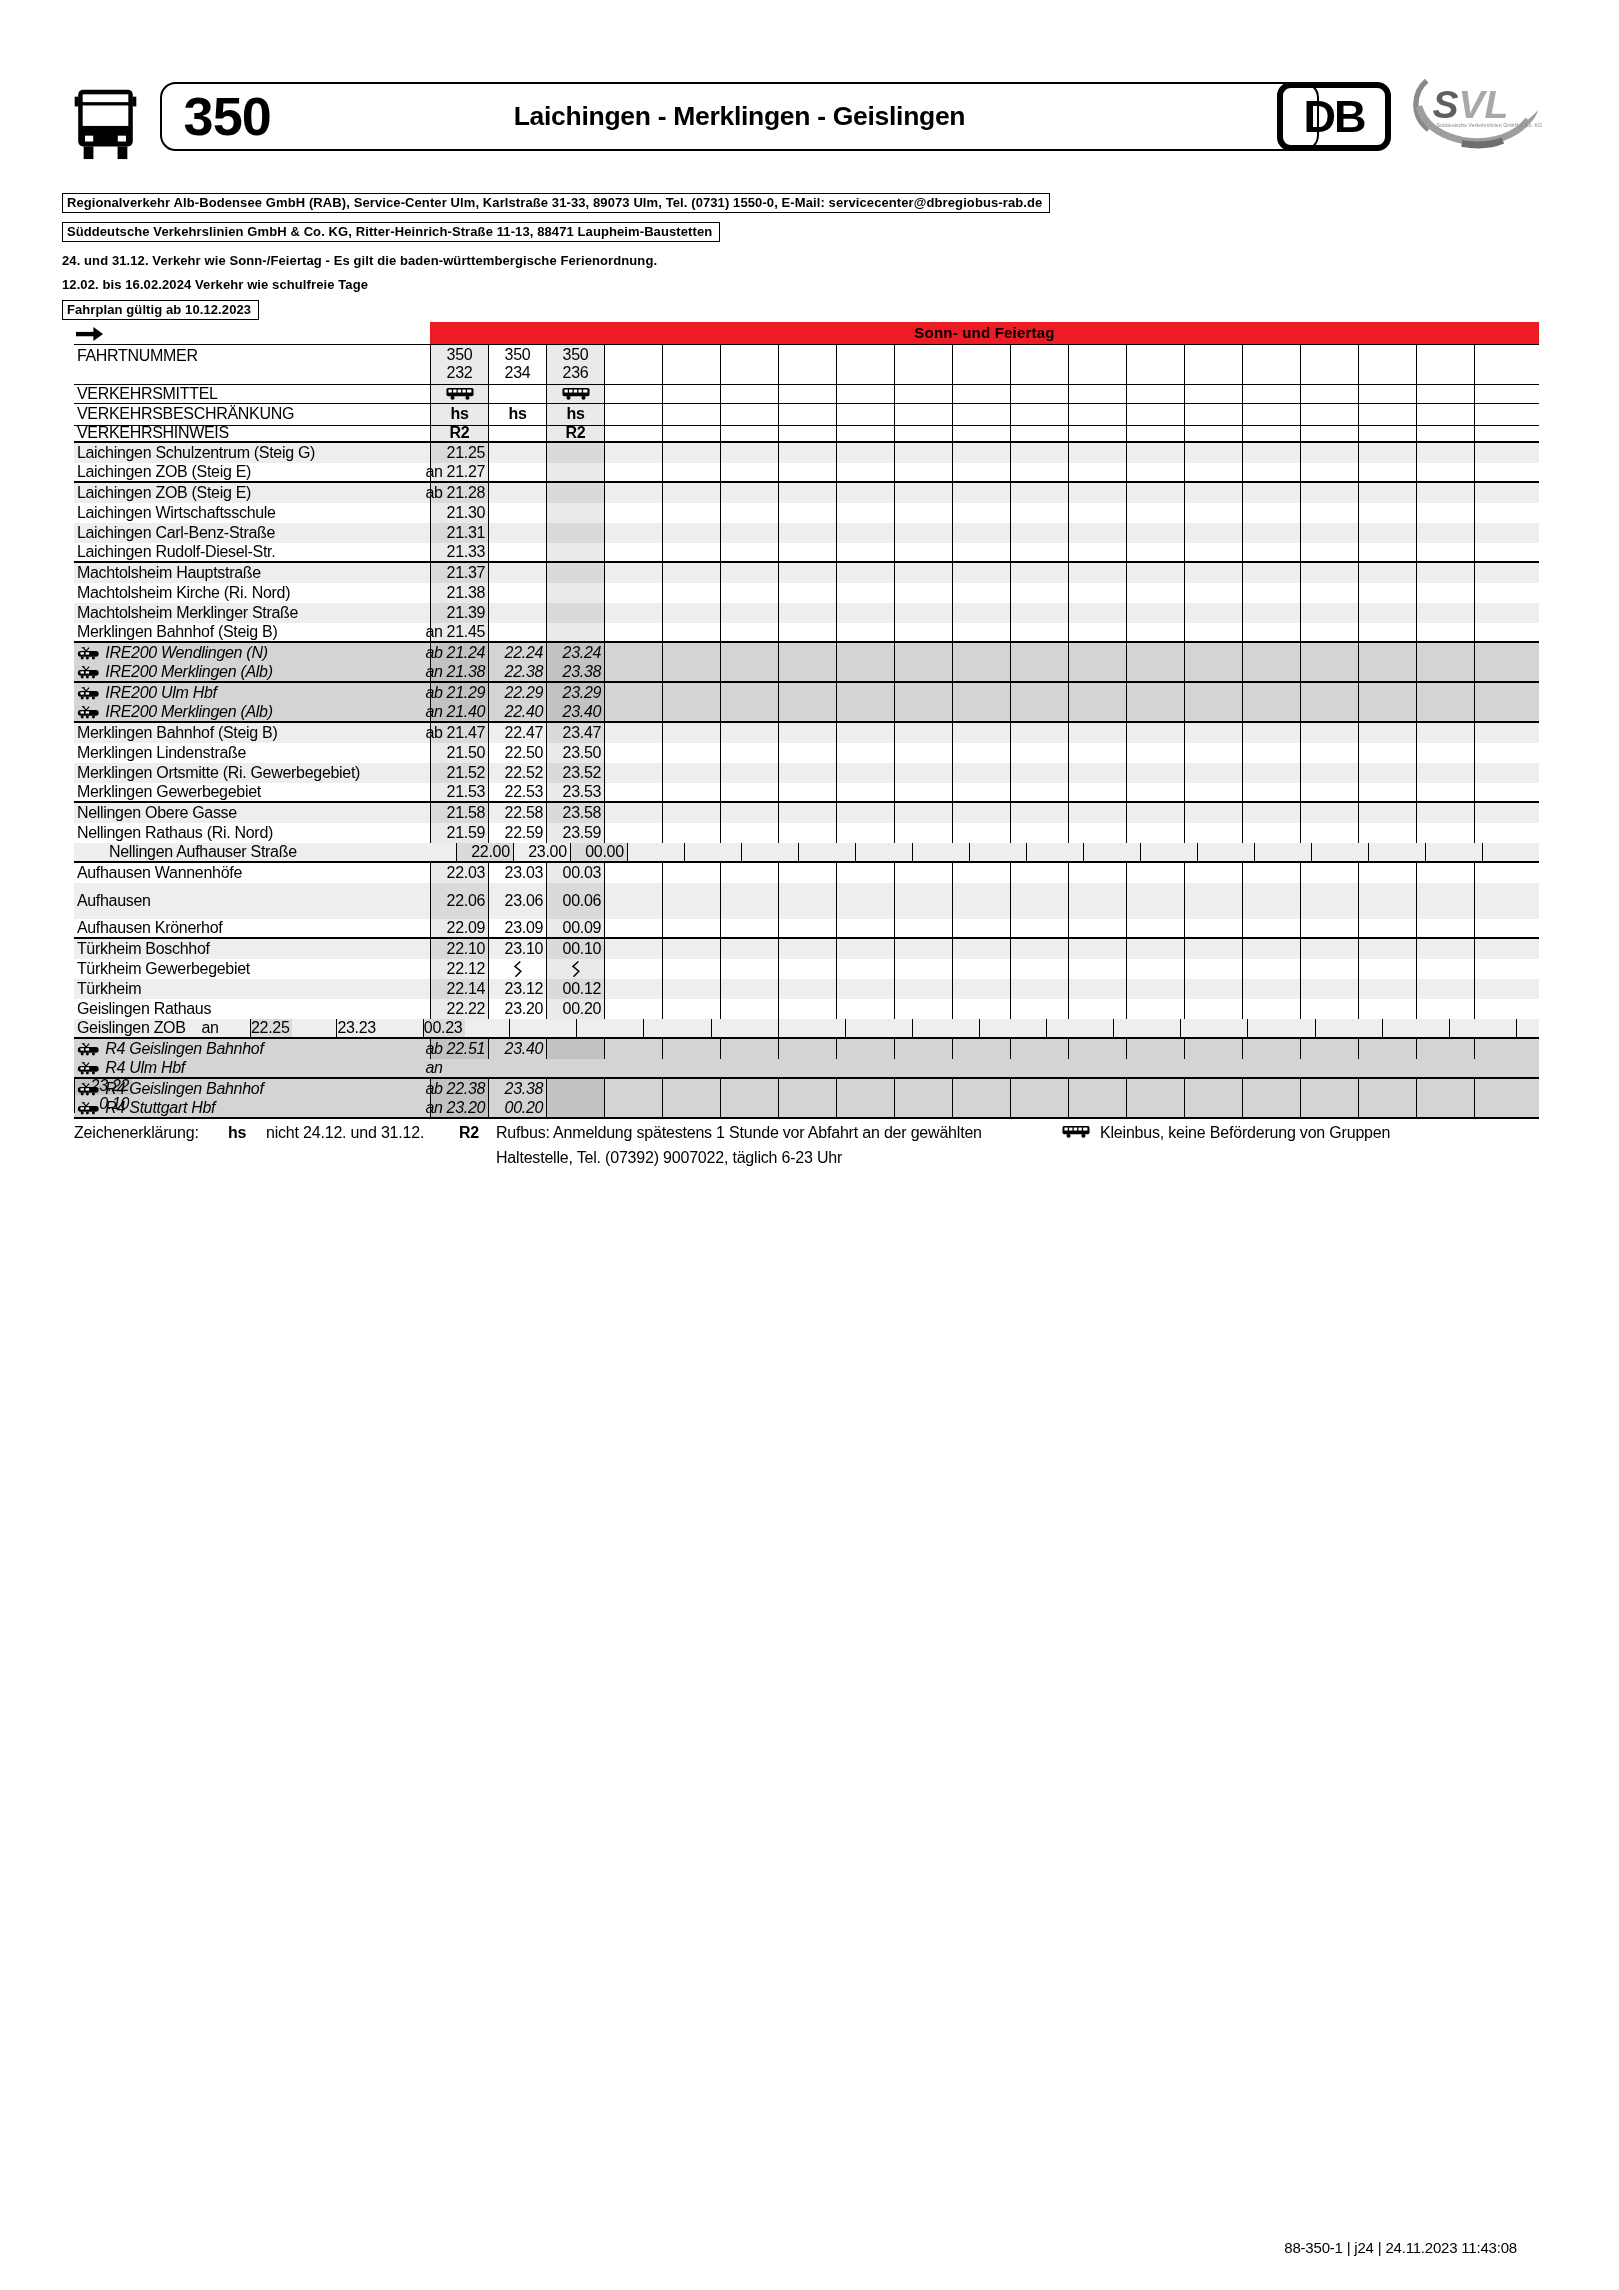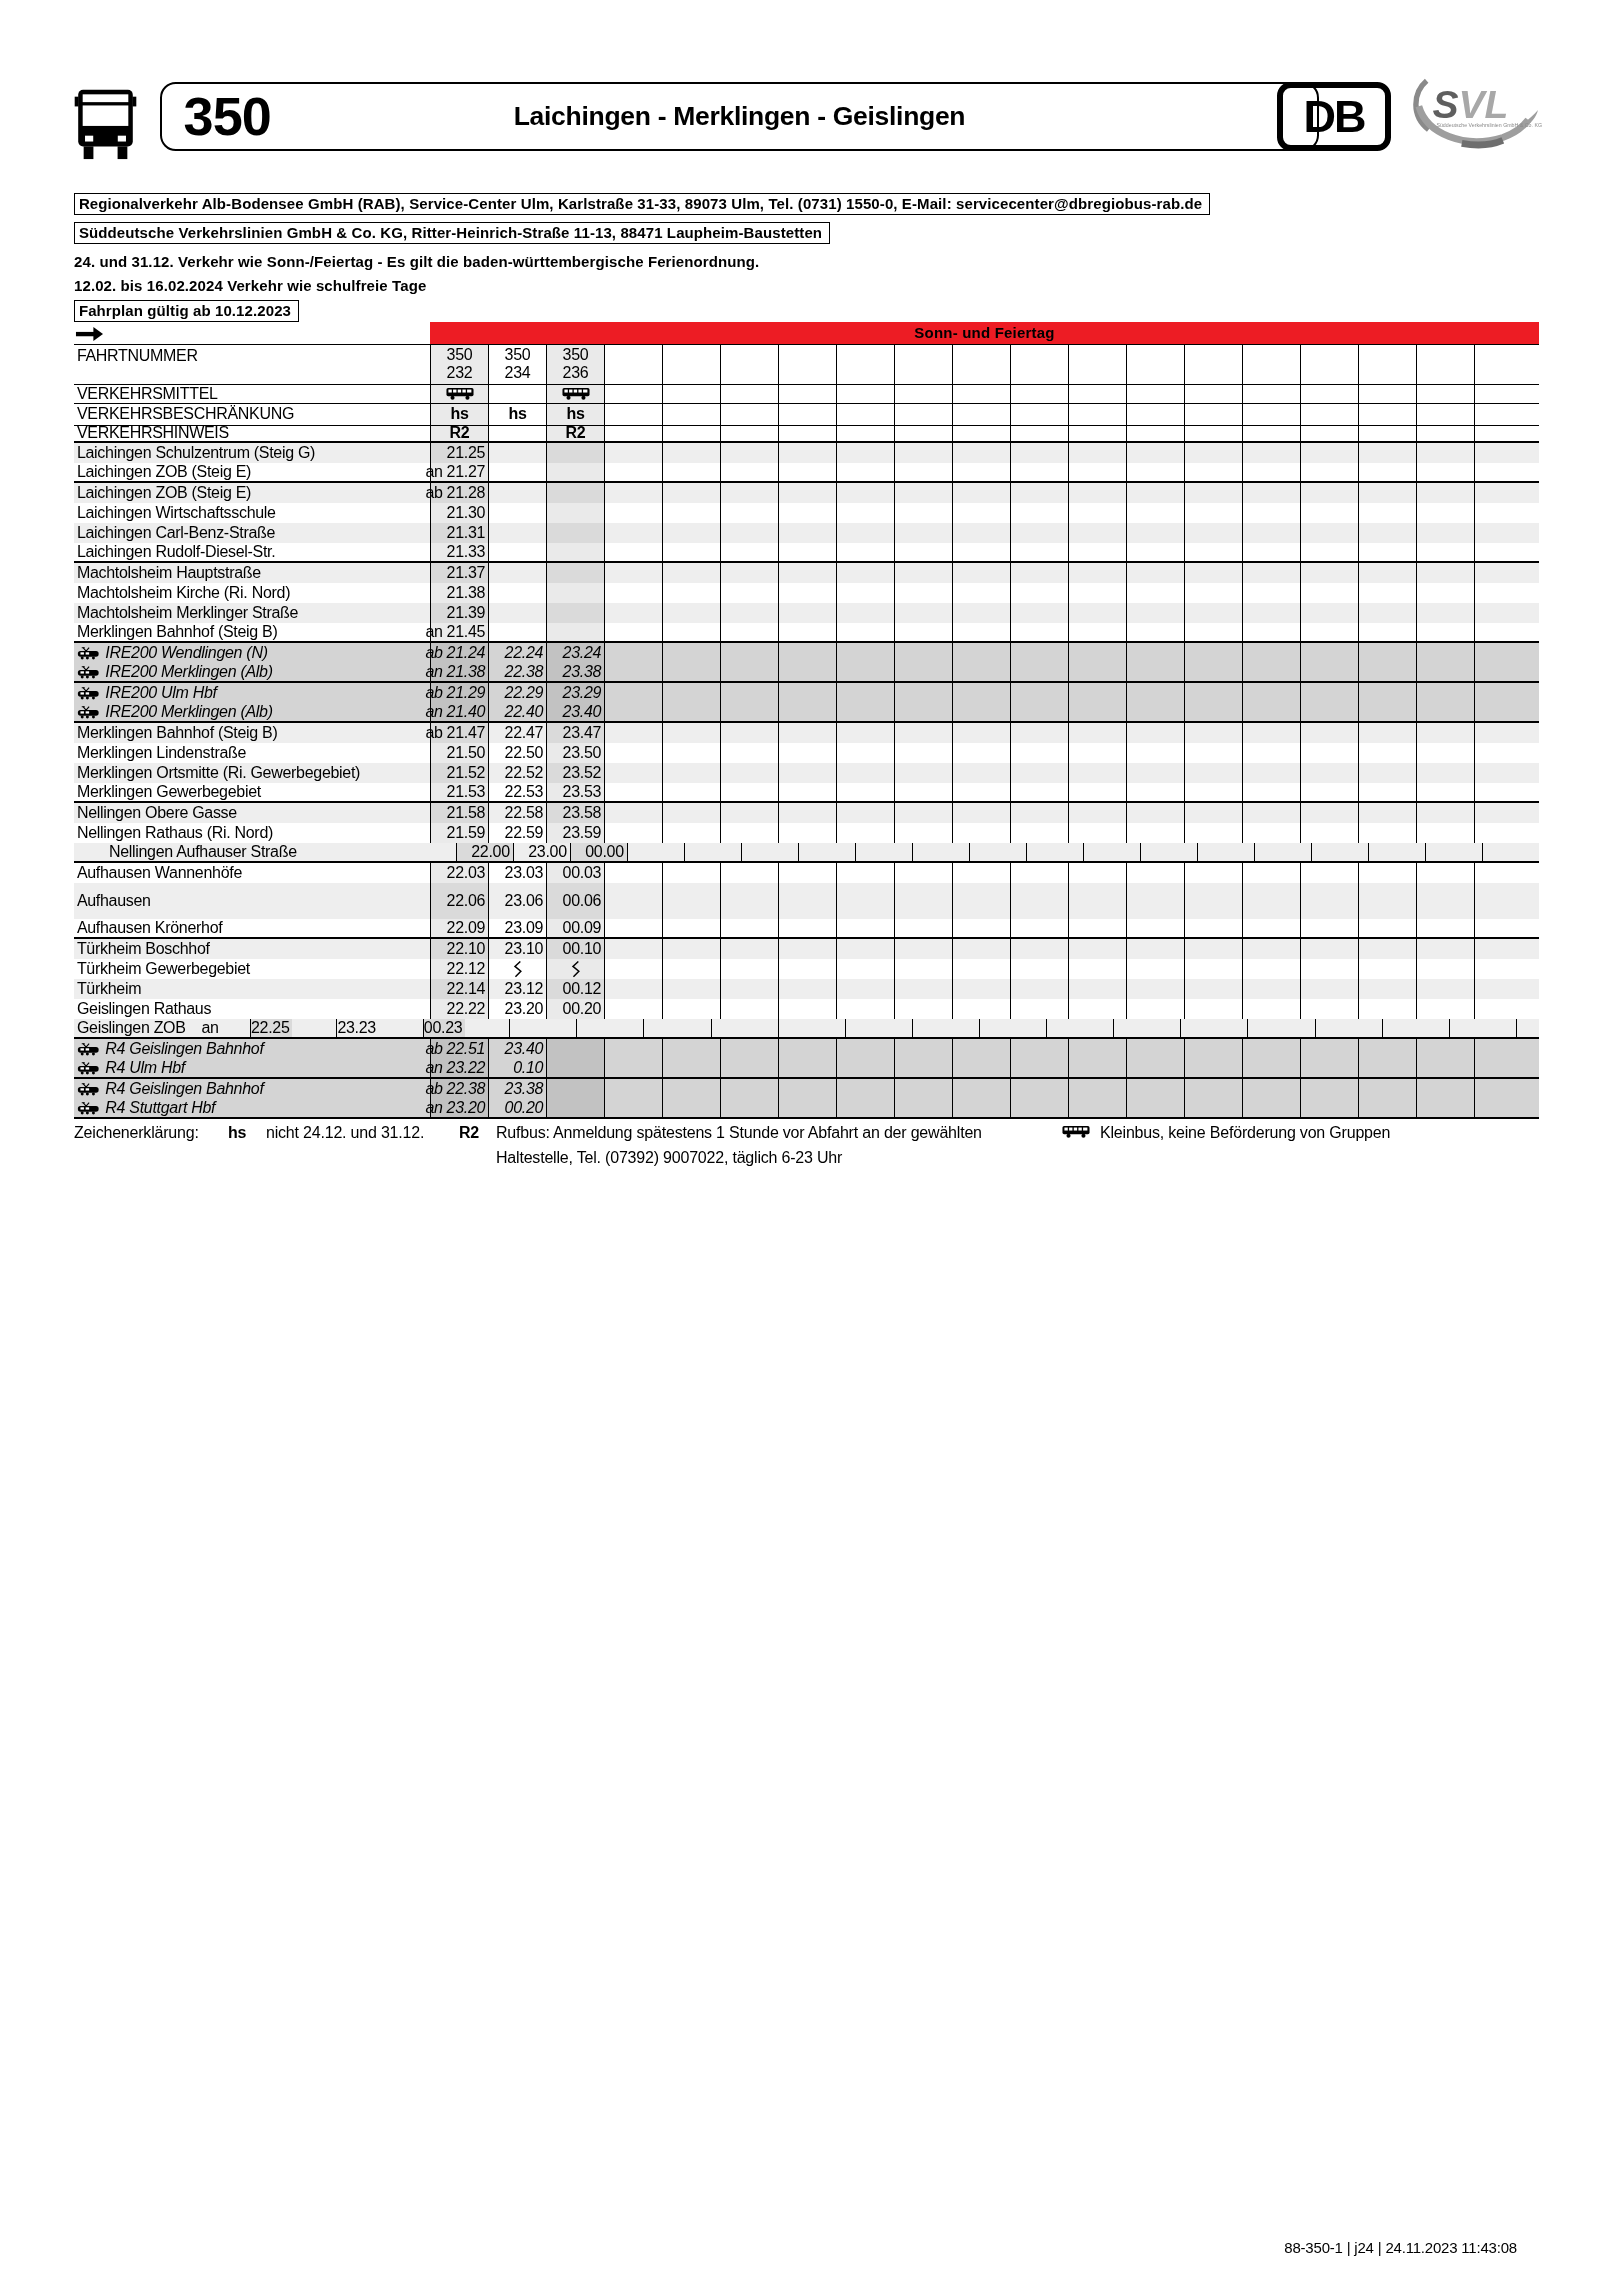--- a/index.html
+++ b/index.html
@@ -11,21 +11,21 @@
             border:2.5px solid #000;border-radius:15.7px;box-sizing:border-box;}
   .routenum{position:absolute;left:21.6px;top:0;height:64px;display:flex;align-items:center;
             font-size:54px;font-weight:bold;letter-spacing:-1px;}
   .routetitle{position:absolute;left:0;right:0;top:0;height:64px;display:flex;align-items:center;
             justify-content:center;font-size:26.5px;font-weight:bold;letter-spacing:-0.3px;}
   .dblogo{position:absolute;left:1277px;top:82px;width:114px;height:69px;border:6.9px solid #000;
           border-radius:13.7px;box-sizing:border-box;display:flex;align-items:center;justify-content:center;
           font-size:45px;font-weight:bold;letter-spacing:-2px;}
   .svllogo{position:absolute;left:1405px;top:73px;}
   
-  .infoline{position:absolute;left:74px;font-weight:bold;font-size:15px;letter-spacing:0.1px;white-space:nowrap;}
+  .infoline{position:absolute;left:62px;font-weight:bold;font-size:13px;letter-spacing:0.1px;white-space:nowrap;}
   .boxed{border:1.6px solid #000;padding:1px 6.9px 2px 3.9px;}
   
   .tt{position:absolute;left:74px;top:322px;width:1465px;font-size:16px;letter-spacing:-0.3px;}
   .trow{display:flex;box-sizing:border-box;}
   .ncell{width:356px;box-sizing:border-box;display:flex;align-items:center;padding-left:2.9px;}
   .tcell{width:58px;box-sizing:border-box;border-left:1.2px solid #000;display:flex;
          align-items:center;justify-content:flex-end;padding-right:2.9px;}
   .tcell.ctr{justify-content:center;padding-right:0;}
   .band{background:rgba(0,0,0,0.082);}
   .shade{background:#eeeeee;}
@@ -1049,21 +1049,21 @@
         <div class="tcell it"></div>
         <div class="tcell it"></div>
         <div class="tcell it"></div>
         <div class="tcell it"></div>
         <div class="tcell it"></div>
         <div class="tcell it"></div>
         <div class="tcell it"></div>
         <div class="tcell it"></div>
         <div class="tcell it"></div>
       </div>
-      <div class="trow dark thick" style="height: 20px;">
+      <div class="trow dark thick" style="height: 20px; flex-direction: column;">
         <div class="ncell">
           <div class="ticon">
             <svg width="22.5" height="14.7" viewBox="0 0 26 15">
               <path d="M7 1 L10.5 5 L14 1" stroke="#000" stroke-width="1.3" fill="none"></path>
               <path d="M5.5 1 H9" stroke="#000" stroke-width="1.1"></path>
               <rect x="1" y="4.8" width="24" height="6.6" rx="3" fill="#000"></rect>
               <rect x="4" y="6.3" width="4" height="2.6" fill="#fff"></rect>
               <rect x="10" y="6.3" width="4" height="2.6" fill="#fff"></rect>
               <circle cx="6" cy="12.9" r="1.7" fill="#000"></circle>
               <circle cx="12" cy="12.9" r="1.7" fill="#000"></circle>

